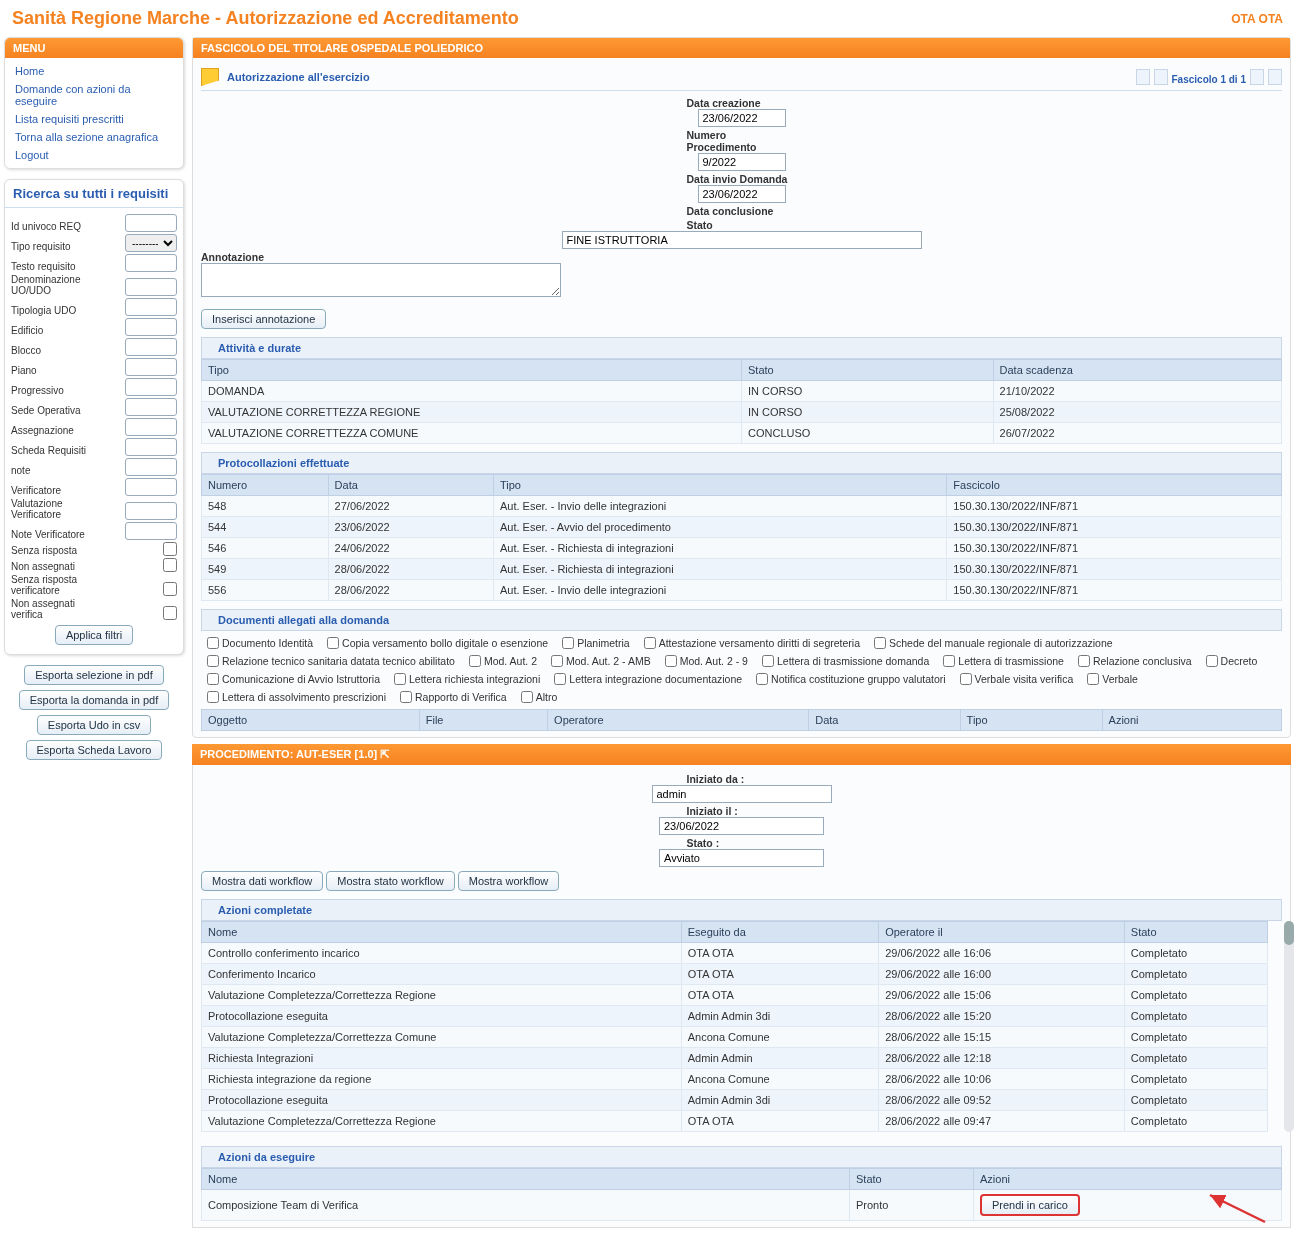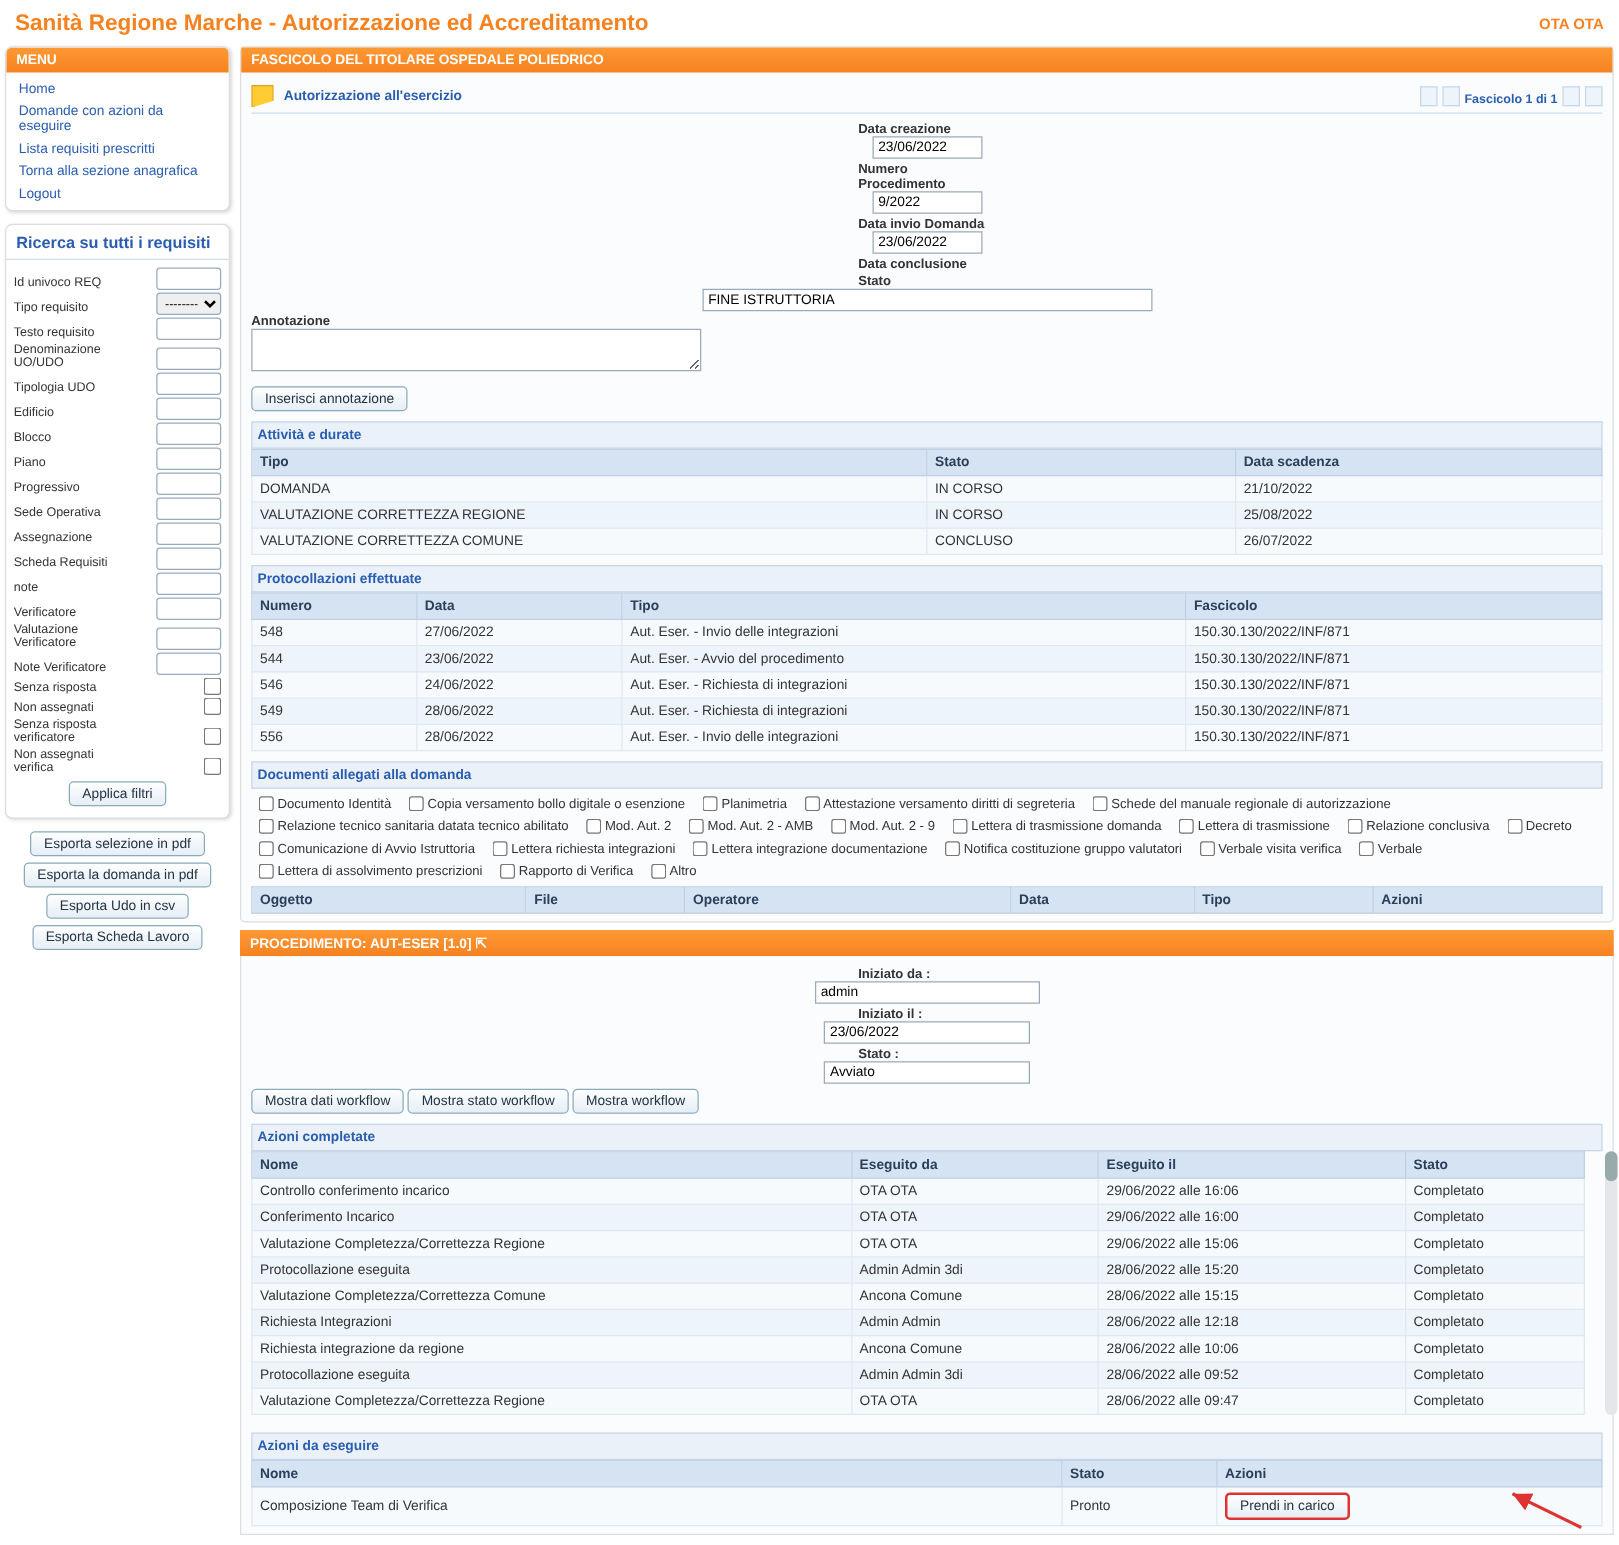--- a/index.html
+++ b/index.html
@@ -28,23 +28,23 @@
 .panel-body { padding: 6px 8px; }
 .flag-row { display: flex; align-items: center; gap: 8px; padding: 4px 0; border-bottom: 1px solid #cde; margin-bottom: 6px; }
 .flag-row .flagico { width: 18px; height: 18px; background: #ffcc33; clip-path: polygon(0 0,100% 0,100% 70%,0 100%); border: 1px solid #e0a020; }
 .flag-row .ftxt { color: #2a5db0; font-weight: bold; }
 .pager { display: flex; align-items: flex-end; gap: 4px; font-size: 10px; color: #2a5db0; }
 .pager .pgbtn { width: 14px; height: 16px; border: 1px solid #c8d6e8; background: #eef4fb; display: inline-block; }
 .frow { display: flex; align-items: center; margin: 2px 0; flex-direction: column; }
 .frow label { width: 110px; font-weight: bold; font-size: 10.5px; }
 .frow input[type=text] { border: 1px solid #9ab; height: 18px; padding: 0 4px; font-size: 11px; width: 88px; }
 .frow textarea { border: 1px solid #9ab; width: 360px; height: 34px; font-size: 11px; }
-.section-title { color: #2a5db0; font-weight: bold; background: #eaf1f9; border: 1px solid #c8d6e8; padding: 4px 4px; margin-top: 8px; font-size: 11px; }
+.section-title { color: #2a5db0; font-weight: bold; background: #eaf1f9; border: 1px solid #c8d6e8; padding: 4px 16px; margin-top: 8px; font-size: 11px; }
 table.grid { width: 100%; border-collapse: collapse; font-size: 11px; }
-table.grid th { background: #d6e3f2; border: 1px solid #c0d0e4; text-align: left; padding: 4px 6px; font-weight: bold; color: #2a3f5a; }
+table.grid th { background: #d6e3f2; border: 1px solid #c0d0e4; text-align: left; padding: 4px 6px; font-weight: normal; color: #2a3f5a; }
 table.grid td { border: 1px solid #e0e8f2; padding: 4px 6px; background: #f6fafd; }
 table.grid tr:nth-child(even) td { background: #eef4fb; }
 .docs { display: flex; flex-wrap: wrap; gap: 6px 14px; padding: 6px; font-size: 10.5px; }
 .doc-item { display: flex; align-items: center; gap: 3px; white-space: nowrap; }
 .doc-item input { width: 12px; height: 12px; }
 .proc-head { background: linear-gradient(#ff9933,#f58220); color: #fff; font-weight: bold; padding: 4px 8px; font-size: 11px; }
 .proc-body { padding: 6px 8px; border: 1px solid #ddd; border-top: none; background: #fafcfe; margin-bottom: 6px; }
 .scroll-wrap { position: relative; }
 .scroll-right { position: absolute; right: -12px; top: 0; bottom: 0; width: 10px; background: #e4e6ea; border-radius: 5px; }
 .scroll-thumb { position: absolute; top: 0; width: 10px; height: 24px; background: #9aa; border-radius: 5px; }
@@ -411,21 +411,21 @@
           <button class="btn">Mostra workflow</button>
         </div>
 
         <div class="section-title">Azioni completate</div>
         <div class="scroll-wrap">
           <table class="grid" style="width:calc(100% - 14px)">
             <thead>
                 <tr>
               <th style="width:45%">Nome</th>
               <th>Eseguito da</th>
-              <th>Eseguito il</th>
+              <th>Operatore il</th>
               <th>Stato</th>
             </tr>
               </thead>
             <tbody id="completed-body">
                 <tr>
                   <td>Controllo conferimento incarico</td>
                   <td>OTA OTA</td>
                   <td>29/06/2022 alle 16:06</td>
                   <td>Completato</td>
                 </tr>

